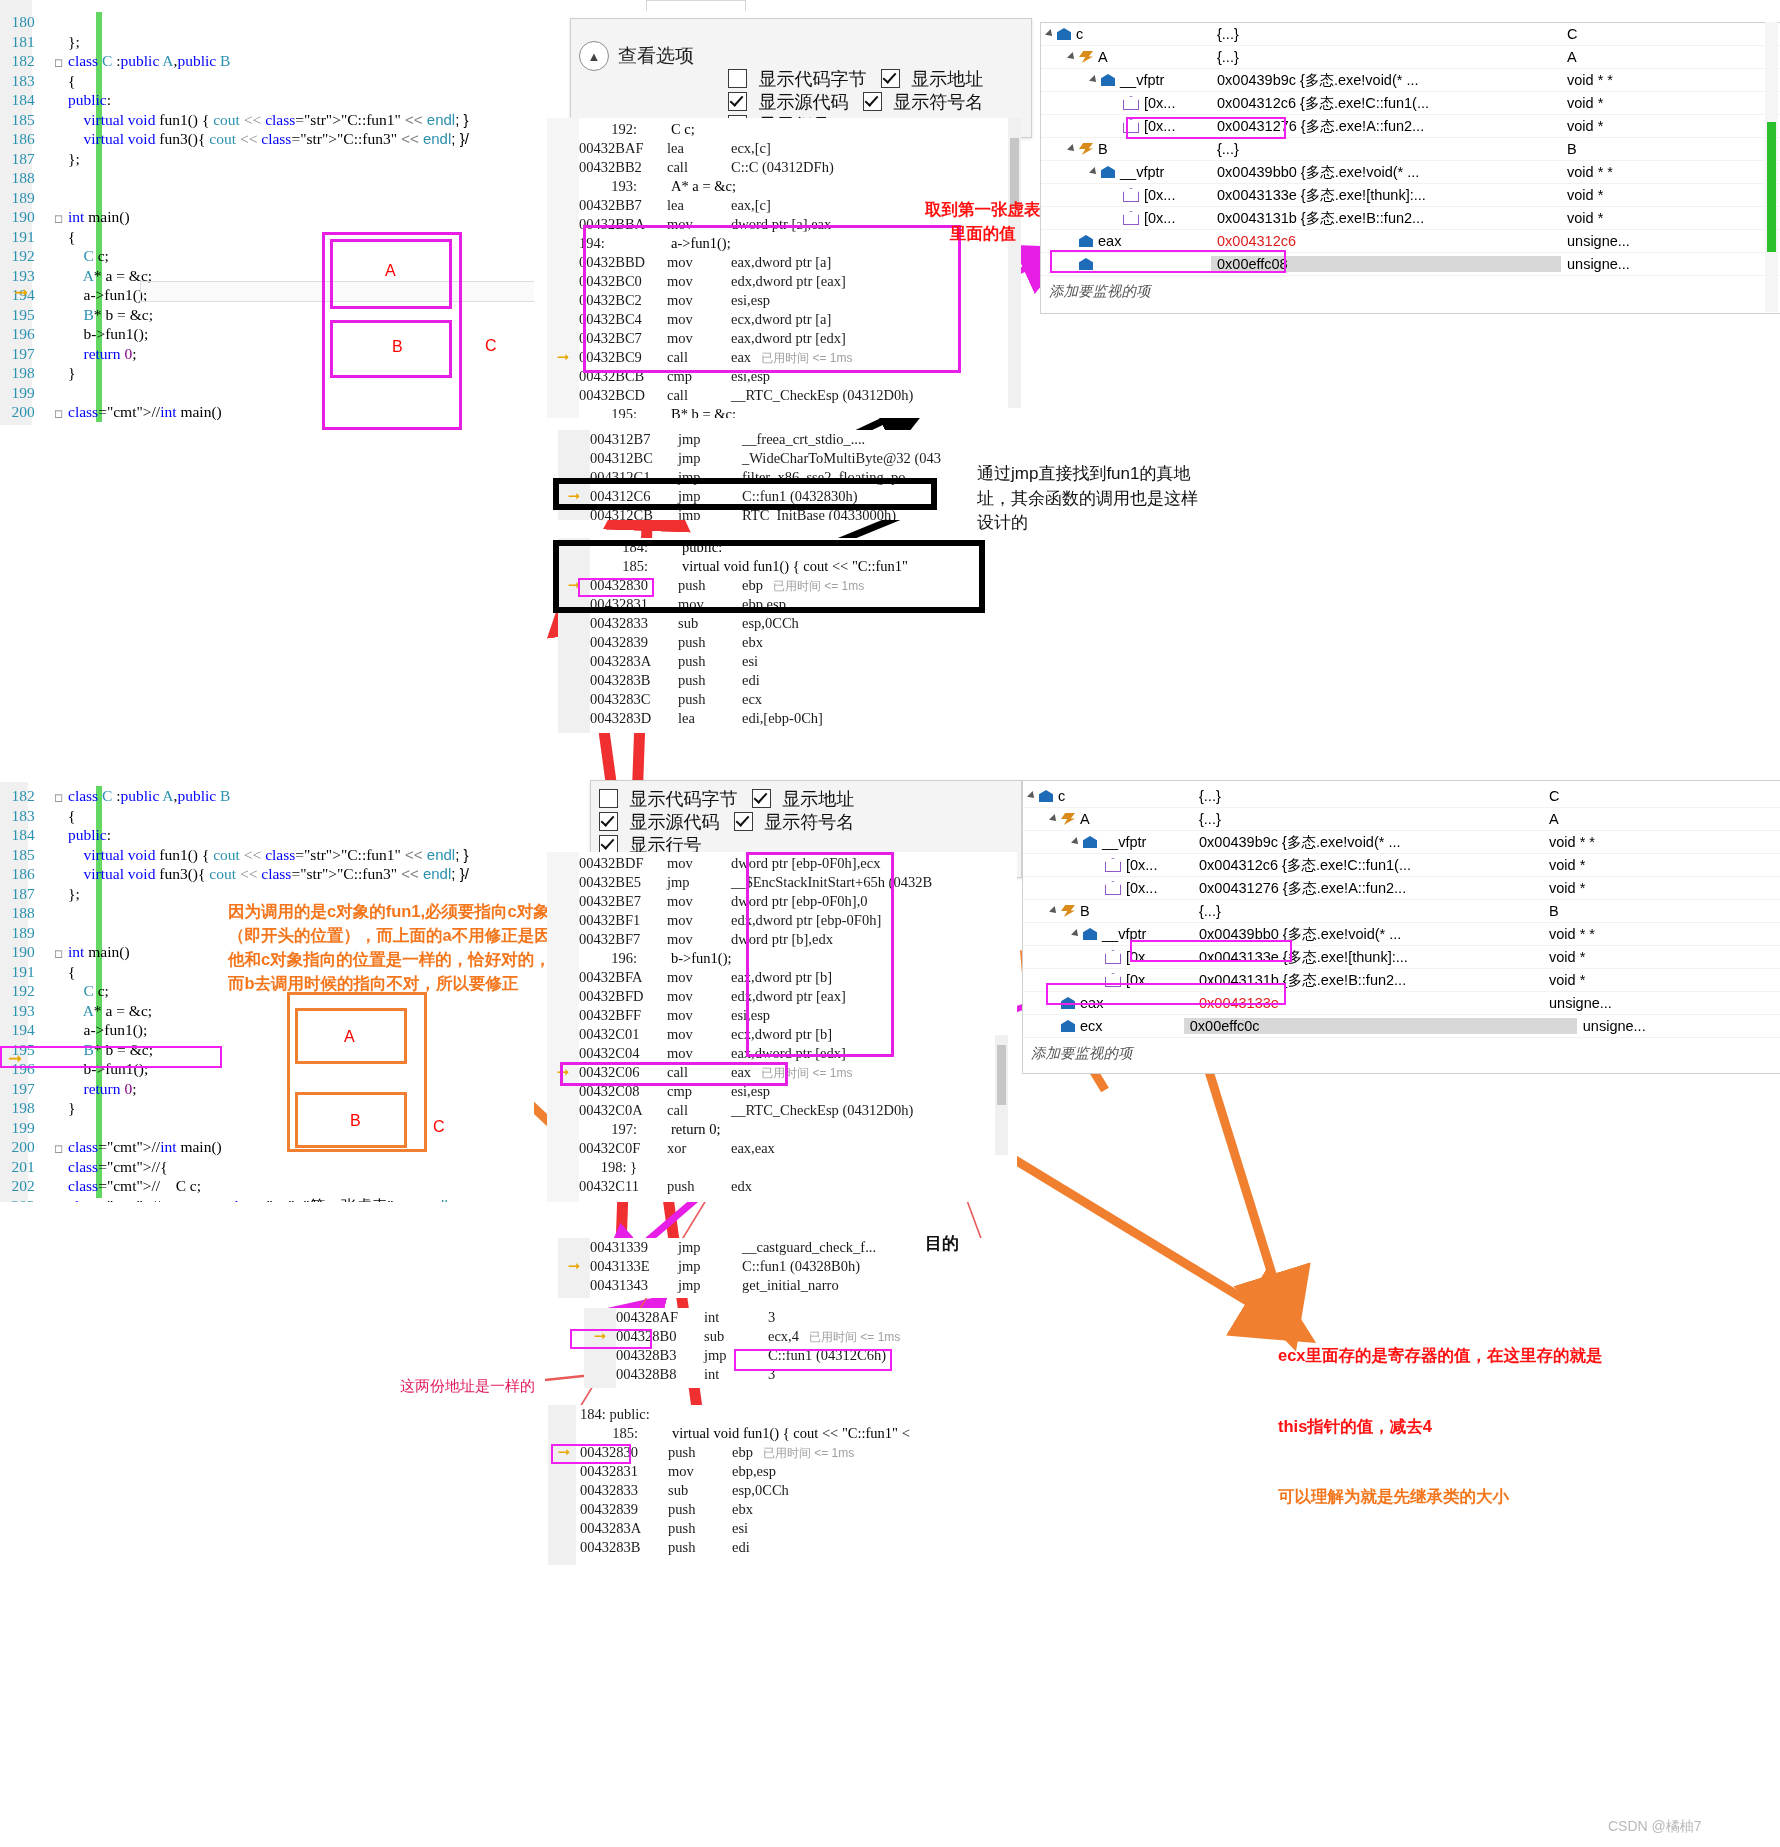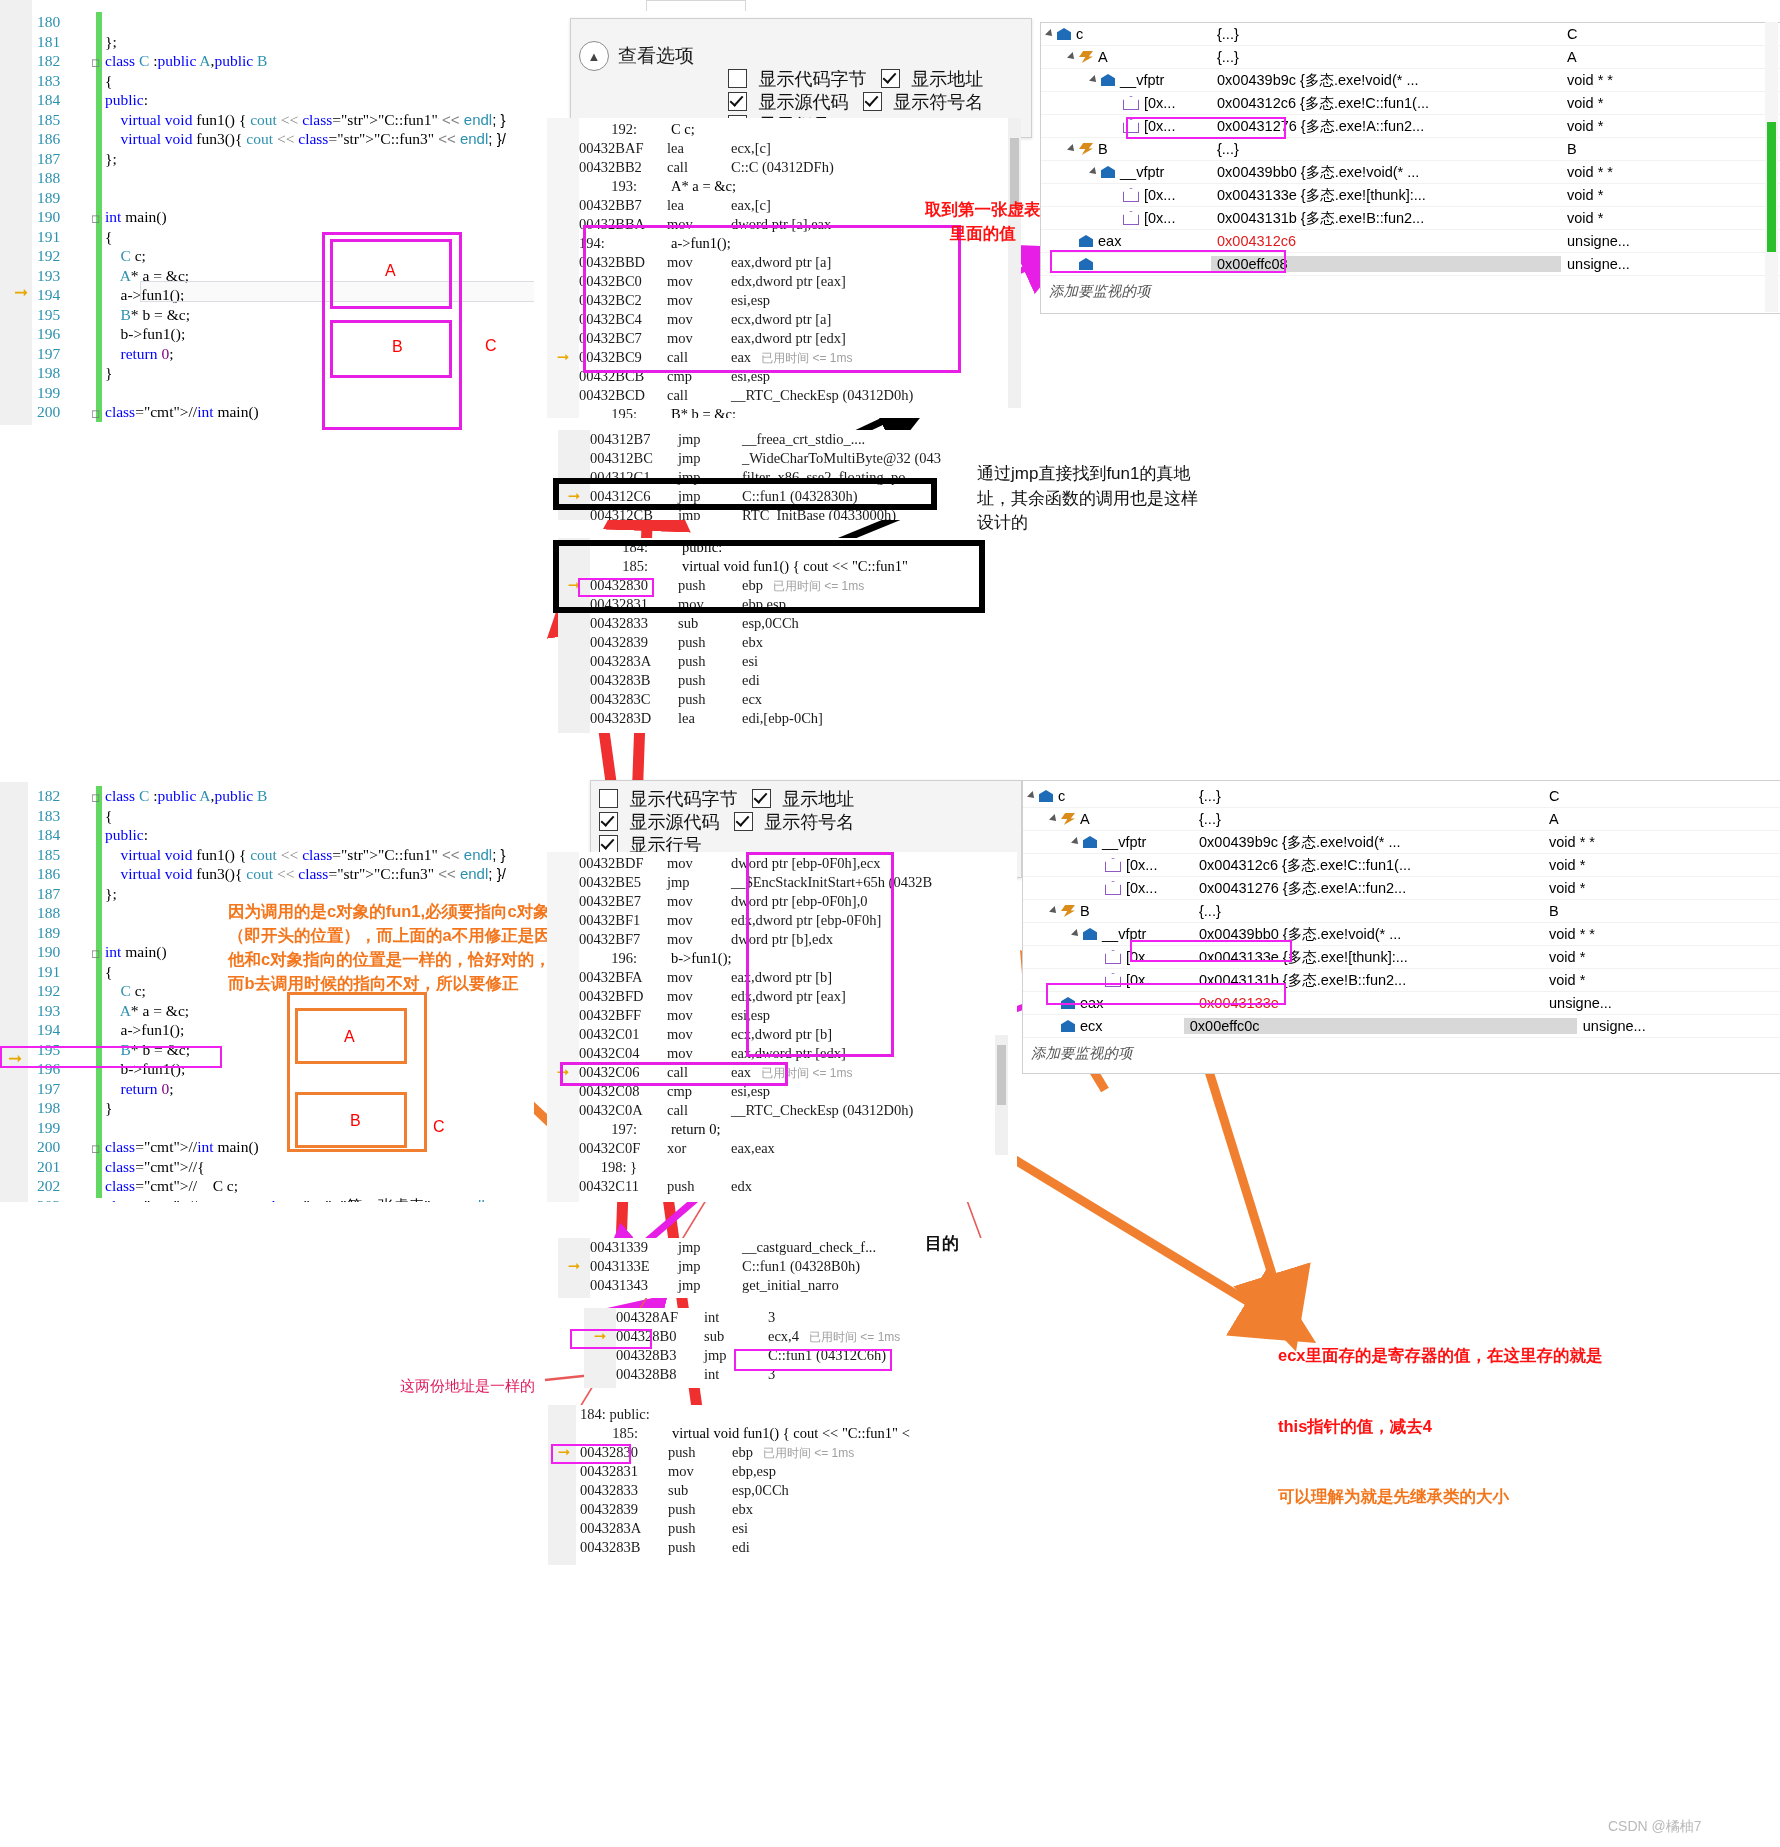--- a/index.html
+++ b/index.html
@@ -8,22 +8,22 @@
     font-family:"Liberation Sans",sans-serif;overflow:hidden;
   }
   .abs{position:absolute;}
 
   
   .pane{position:absolute;background:#ffffff;overflow:hidden;}
 
   
   .code-rows{position:relative;}
   .crow{height:19.5px;line-height:19.5px;white-space:pre;font-size:15px;}
-  .lnum{display:inline-block;width:46px;text-align:left;color:#2b91af;
-        font-family:"Liberation Serif",serif;font-size:15.5px;margin-left:37px;}
+  .lnum{display:inline-block;width:46px;text-align:center;color:#2b91af;
+        font-family:"Liberation Serif",serif;font-size:15.5px;}
   .cbar{display:inline-block;width:8px;}
   .ctext{font-family:"Liberation Serif",serif;font-size:15.5px;color:#000;}
   .kw{color:#0000ff;}
   .ty{color:#2b91af;}
   .op{color:#808080;}
   .num{color:#800080;}
 
   .greenbar{position:absolute;width:6px;background:#62d862;}
   .leftstrip{position:absolute;background:#f0f0f0;}
 

